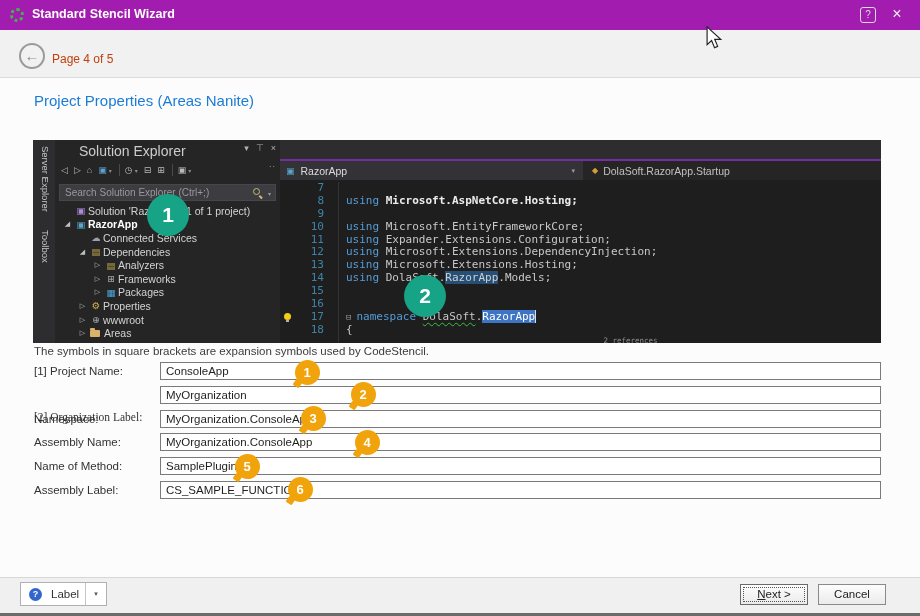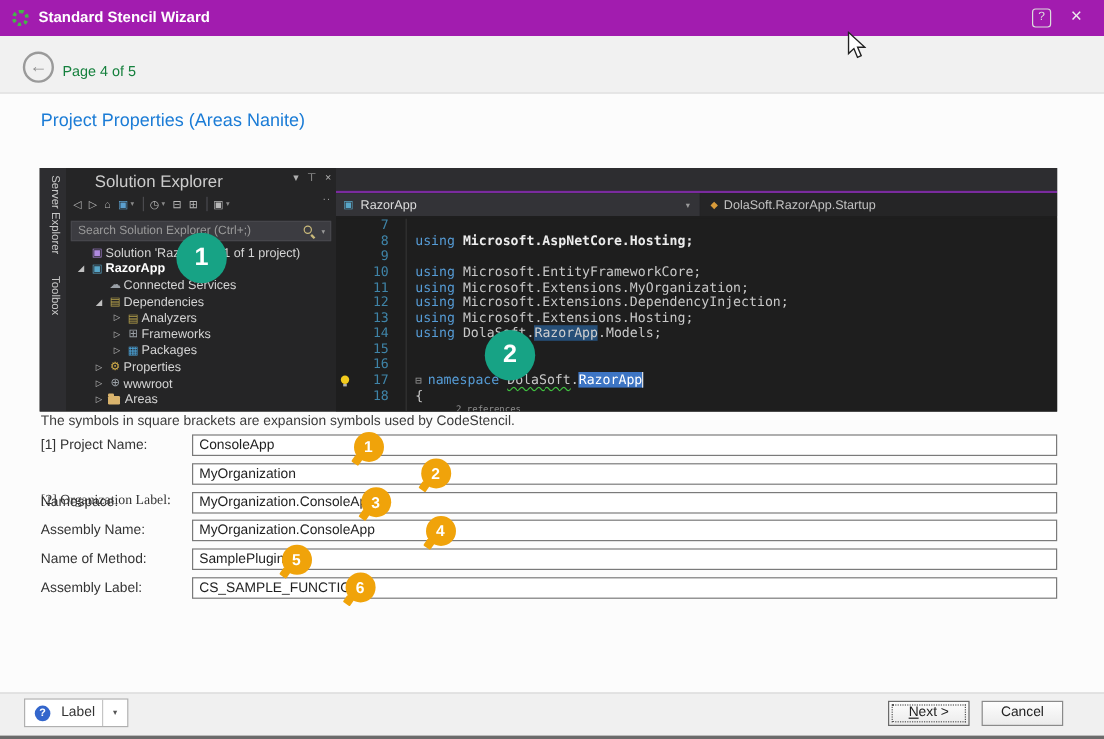--- a/index.html
+++ b/index.html
@@ -11,21 +11,21 @@
   .app-icon{position:absolute;left:10px;top:8px;width:8px;height:8px;border:3px dotted #45b649;border-radius:50%;}
   .tb-title{position:absolute;left:32px;top:7px;font-size:12.5px;font-weight:bold;color:#ffffff;}
   .tb-help{position:absolute;right:44px;top:7px;width:14px;height:14px;border:1px solid #dcdcdc;border-radius:3px;
            color:#dcdcdc;font-size:10px;line-height:14px;text-align:center;cursor:pointer;}
   .tb-close{position:absolute;right:14px;top:4px;width:18px;height:20px;color:#eeeeee;font-size:16px;line-height:20px;text-align:center;cursor:pointer;}
 
   
   .pagestrip{position:absolute;left:0;top:30px;width:920px;height:47px;background:#f1f1f1;border-bottom:1px solid #dcdcdc;}
   .back-btn{position:absolute;left:19px;top:13px;width:22px;height:22px;border:2px solid #9a9a9a;border-radius:50%;
             color:#8f8f8f;font-size:15px;line-height:21px;text-align:center;cursor:pointer;background:#f1f1f1;}
-  .page-label{position:absolute;left:52px;top:22px;font-size:12px;color:#15803d;}
+  .page-label{position:absolute;left:52px;top:22px;font-size:12px;color:#c2410c;}
 
   
   .heading{position:absolute;left:34px;top:92px;font-size:15px;color:#1b7cd6;}
 
   
   .vs{position:absolute;left:33px;top:140px;width:848px;height:203px;background:#1e1e1e;overflow:hidden;}
   .vs-activity{position:absolute;left:0;top:0;width:22px;height:203px;background:#2d2d30;}
   .vtab{position:absolute;left:4px;width:14px;writing-mode:vertical-rl;font-size:9.5px;color:#c8c8c8;white-space:nowrap;}
   
   .se{position:absolute;left:22px;top:0;width:225px;height:203px;background:#252526;}
@@ -68,21 +68,21 @@
   .cl{position:relative;display:flex;height:12.9px;line-height:12.9px;font-family:"DejaVu Sans Mono",monospace;font-size:11px;white-space:pre;}
   .cl-num{width:44px;flex:none;text-align:right;padding-right:14px;color:#3f84a8;}
   .cl-text{padding-left:8px;}
   .seg-kw{color:#569cd6;}
   .seg-pl{color:#c8c8c8;}
   .seg-hl{color:#cfcfcf;background:#264f78;}
   .seg-sel{color:#ffffff;background:#3d75c4;border-right:1px solid #dddddd;}
   .seg-sq{color:#c8c8c8;text-decoration:underline wavy #3fbf3f 1px;text-underline-offset:2px;}
   .seg-box{color:#9a9a9a;margin-right:5px;font-size:9px;}
   .cl.bold .seg-pl{color:#ececec;font-weight:bold;}
-  .cl-ref{height:7px;line-height:7px;font-family:"DejaVu Sans Mono",monospace;font-size:7.5px;color:#8f8f8f;padding-left:100px;}
+  .cl-ref{height:7px;line-height:7px;font-family:"DejaVu Sans Mono",monospace;font-size:7.5px;color:#8f8f8f;padding-left:100px;text-align:center;}
   .bulb{position:absolute;left:4px;top:2px;width:7px;height:7px;border-radius:50%;background:#f2cb1d;}
   .bulb::after{content:'';position:absolute;left:2px;top:7px;width:3px;height:2px;background:#b0b0b0;}
   
   .callout-green{position:absolute;width:42px;height:42px;border-radius:50%;background:#17a385;color:#ffffff;
                  font-size:21px;font-weight:bold;display:flex;align-items:center;justify-content:center;z-index:6;}
 
   
   .caption{position:absolute;left:34px;top:345px;font-size:11.5px;color:#3c3c3c;}
   .frow-label{position:absolute;left:34px;font-size:11.5px;color:#333333;}
   .frow-input{position:absolute;left:160px;width:721px;height:18px;box-sizing:border-box;border:1px solid #7a7a7a;
@@ -251,21 +251,21 @@
         <div class="navR">
           <span class="navR-icon">◆</span>
           <span class="navR-label">DolaSoft.RazorApp.Startup</span>
         </div>
       </div>
       <div class="code" id="code">
           <div class="cl"><span class="cl-num">7</span></div>
           <div class="cl bold"><span class="cl-num">8</span><span class="cl-text"><span class="seg-kw">using</span><span class="seg-pl"> Microsoft.AspNetCore.Hosting;</span></span></div>
           <div class="cl"><span class="cl-num">9</span></div>
           <div class="cl"><span class="cl-num">10</span><span class="cl-text"><span class="seg-kw">using</span><span class="seg-pl"> Microsoft.EntityFrameworkCore;</span></span></div>
-          <div class="cl"><span class="cl-num">11</span><span class="cl-text"><span class="seg-kw">using</span><span class="seg-pl"> Microsoft.Extensions.MyOrganization;</span></span></div>
+          <div class="cl"><span class="cl-num">11</span><span class="cl-text"><span class="seg-kw">using</span><span class="seg-pl"> Expander.Extensions.Configuration;</span></span></div>
           <div class="cl"><span class="cl-num">12</span><span class="cl-text"><span class="seg-kw">using</span><span class="seg-pl"> Microsoft.Extensions.DependencyInjection;</span></span></div>
           <div class="cl"><span class="cl-num">13</span><span class="cl-text"><span class="seg-kw">using</span><span class="seg-pl"> Microsoft.Extensions.Hosting;</span></span></div>
           <div class="cl"><span class="cl-num">14</span><span class="cl-text"><span class="seg-kw">using</span><span class="seg-pl"> DolaSoft.</span><span class="seg-hl">RazorApp</span><span class="seg-pl">.Models;</span></span></div>
           <div class="cl"><span class="cl-num">15</span><span class="cl-text"></span></div>
           <div class="cl"><span class="cl-num">16</span><span class="cl-text"></span></div>
           <div class="cl"><span class="bulb"></span><span class="cl-num">17</span><span class="cl-text"><span class="seg-box">⊟</span><span class="seg-kw">namespace</span><span class="seg-pl"> </span><span class="seg-sq">DolaSoft</span><span class="seg-pl">.</span><span class="seg-sel">RazorApp</span></span></div>
           <div class="cl"><span class="cl-num">18</span><span class="cl-text"><span class="seg-pl">{</span></span></div>
           <div class="cl-ref">2 references</div>
         </div>
     </div>

